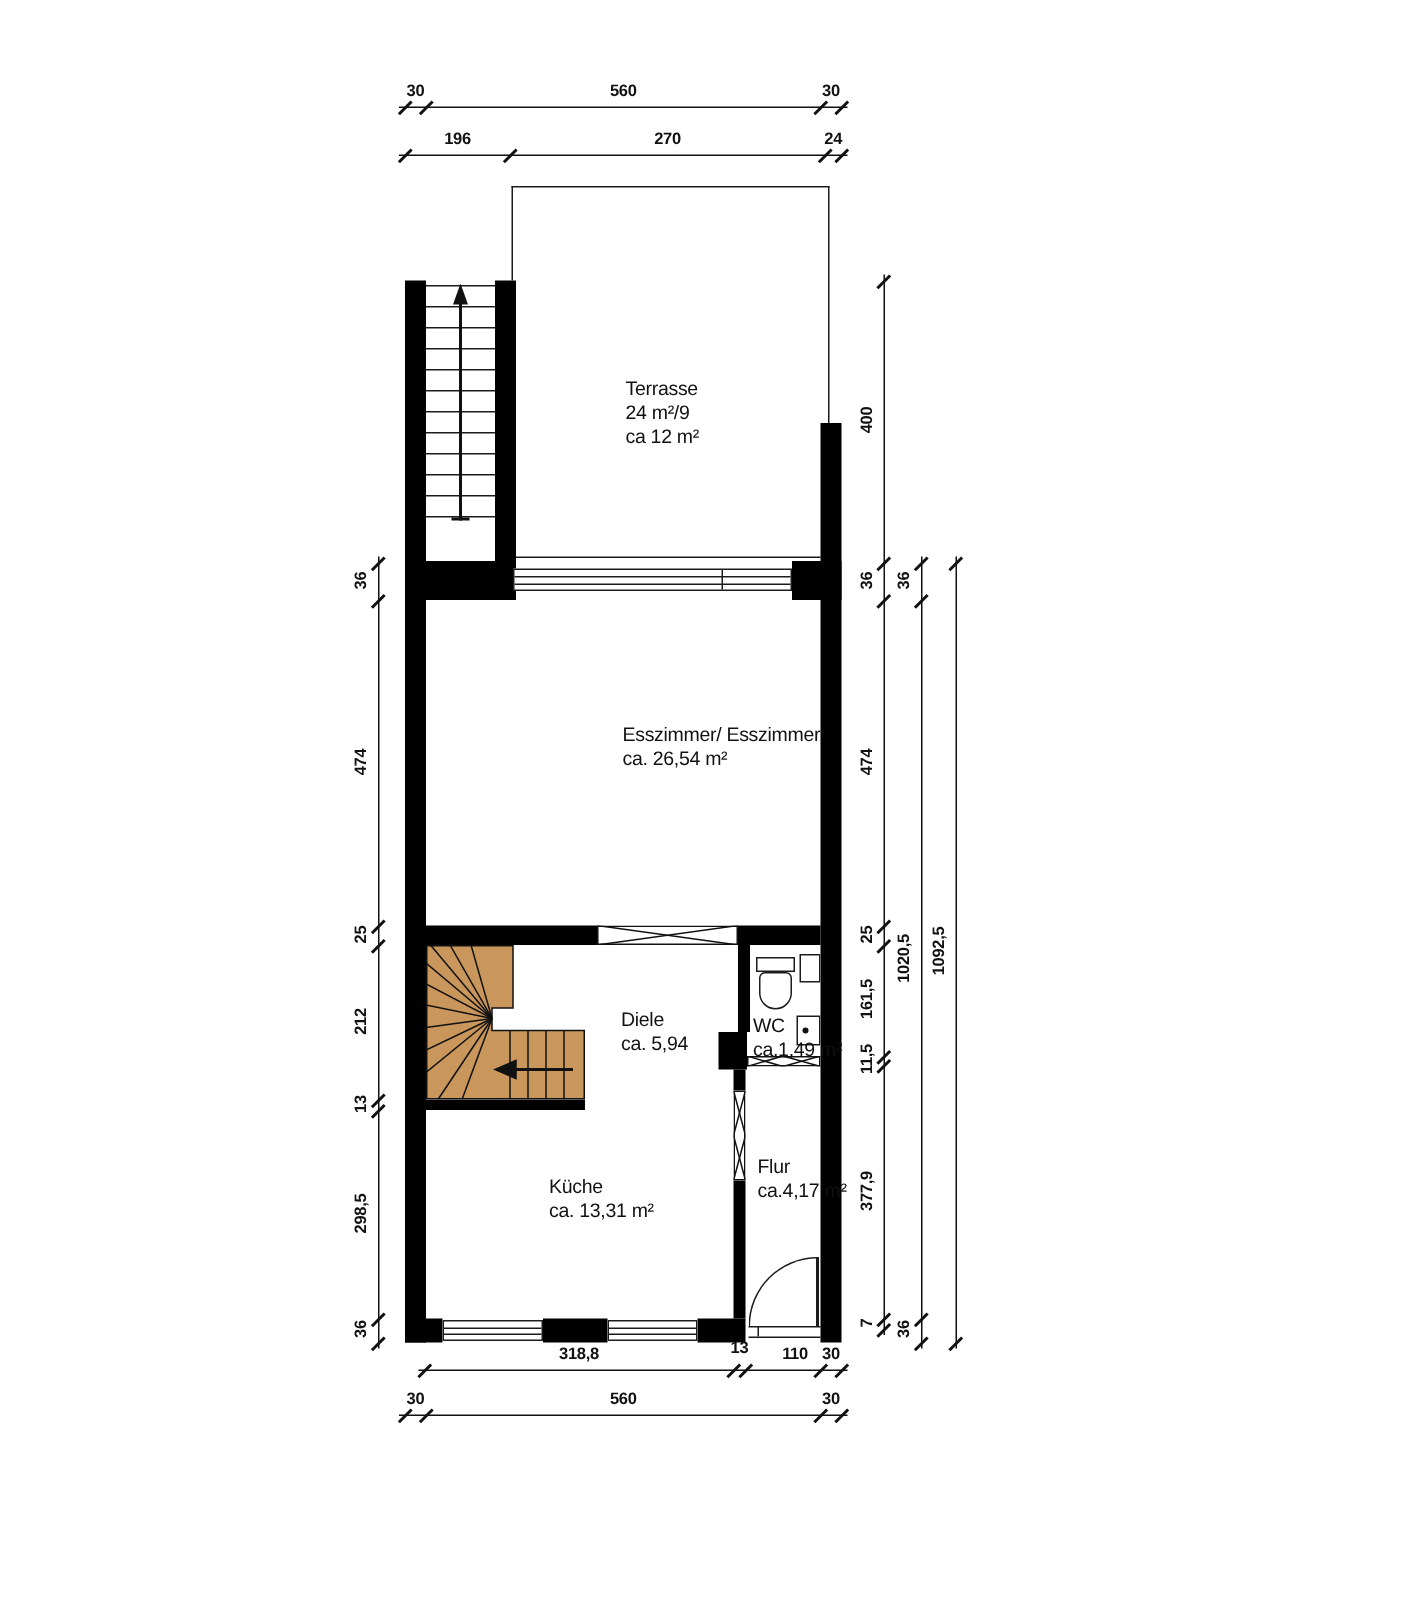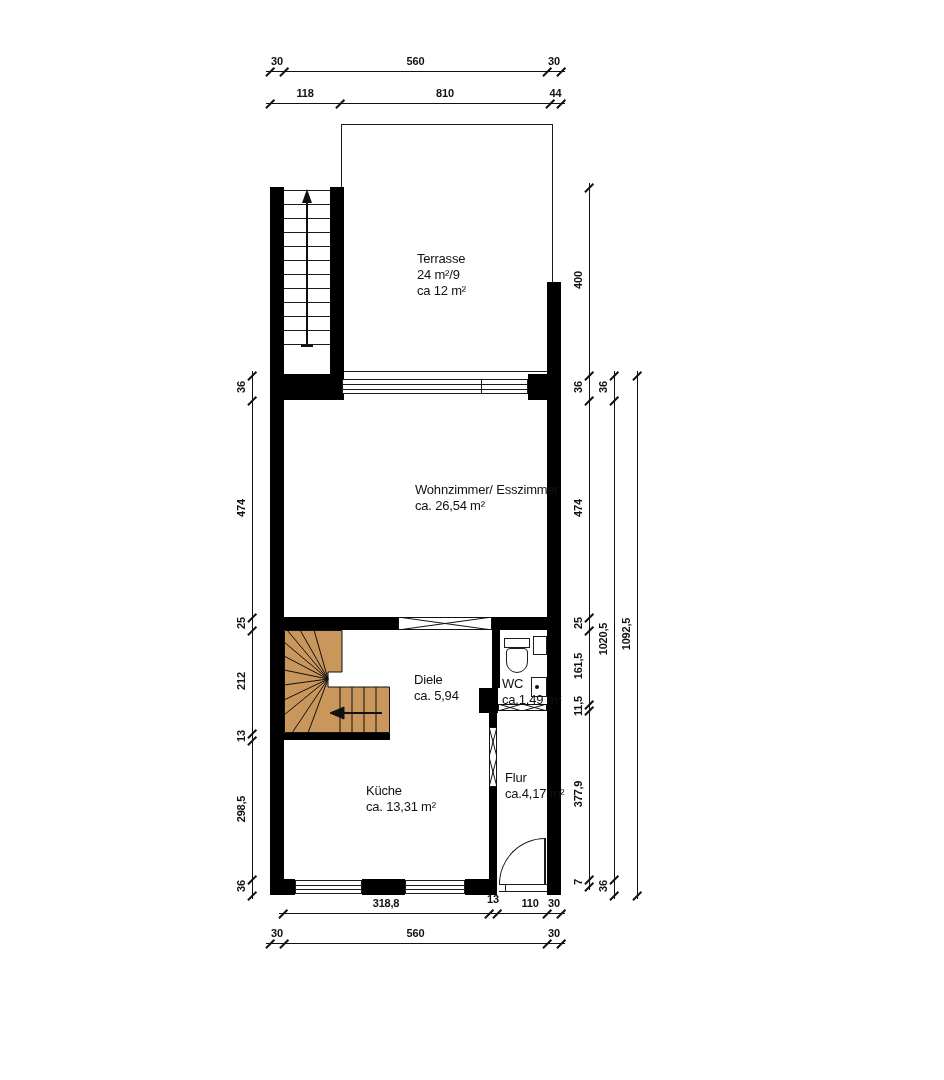--- a/index.html
+++ b/index.html
@@ -138,21 +138,21 @@
   <div class="fixture" style="left:533px;top:636px;width:14px;height:19px"></div>
   <div class="fixture" style="left:531px;top:677px;width:16px;height:20px"></div>
   <div style="position:absolute;left:535px;top:685px;width:4px;height:4px;background:#111;border-radius:50%"></div>
 
   <div class="roomlbl" style="left:417px;top:251px">
     <div>Terrasse</div>
     <div>24 m²/9</div>
     <div>ca 12 m²</div>
   </div>
   <div class="roomlbl" style="left:415px;top:482px">
-    <div>Wohnzimmer/ Esszimmer</div>
+    <div>Esszimmer/ Esszimmer</div>
     <div>ca. 26,54 m²</div>
   </div>
   <div class="roomlbl" style="left:414px;top:672px">
     <div>Diele</div>
     <div>ca. 5,94</div>
   </div>
   <div class="roomlbl" style="left:502px;top:676px">
     <div>WC</div>
     <div>ca.1,49 m²</div>
   </div>
@@ -175,23 +175,23 @@
         <div class="dim-label" style="left: 247px; top: 55px;">30</div>
         <div class="dim-label" style="left: 385.5px; top: 55px;">560</div>
         <div class="dim-label" style="left: 524px; top: 55px;">30</div>
       </div>
       <div class="" style="position: absolute; inset: 0px;">
         <div class="dim-line" style="left: 266px; top: 103px; width: 299px; height: 1px;"></div>
         <div class="dim-tick" style="left: 264px; top: 102.5px;"></div>
         <div class="dim-tick" style="left: 334px; top: 102.5px;"></div>
         <div class="dim-tick" style="left: 544px; top: 102.5px;"></div>
         <div class="dim-tick" style="left: 555px; top: 102.5px;"></div>
-        <div class="dim-label" style="left: 275px; top: 87px;">118</div>
-        <div class="dim-label" style="left: 415px; top: 87px;">810</div>
-        <div class="dim-label" style="left: 525.5px; top: 87px;">44</div>
+        <div class="dim-label" style="left: 275px; top: 87px;">196</div>
+        <div class="dim-label" style="left: 415px; top: 87px;">270</div>
+        <div class="dim-label" style="left: 525.5px; top: 87px;">24</div>
       </div>
       <div class="" style="position: absolute; inset: 0px;">
         <div class="dim-line" style="left: 252px; top: 371px; width: 1px; height: 528px;"></div>
         <div class="dim-tick" style="left: 246px; top: 374.5px;"></div>
         <div class="dim-tick" style="left: 246px; top: 399.5px;"></div>
         <div class="dim-tick" style="left: 246px; top: 616.5px;"></div>
         <div class="dim-tick" style="left: 246px; top: 629.5px;"></div>
         <div class="dim-tick" style="left: 246px; top: 732.5px;"></div>
         <div class="dim-tick" style="left: 246px; top: 739.5px;"></div>
         <div class="dim-tick" style="left: 246px; top: 878.5px;"></div>

